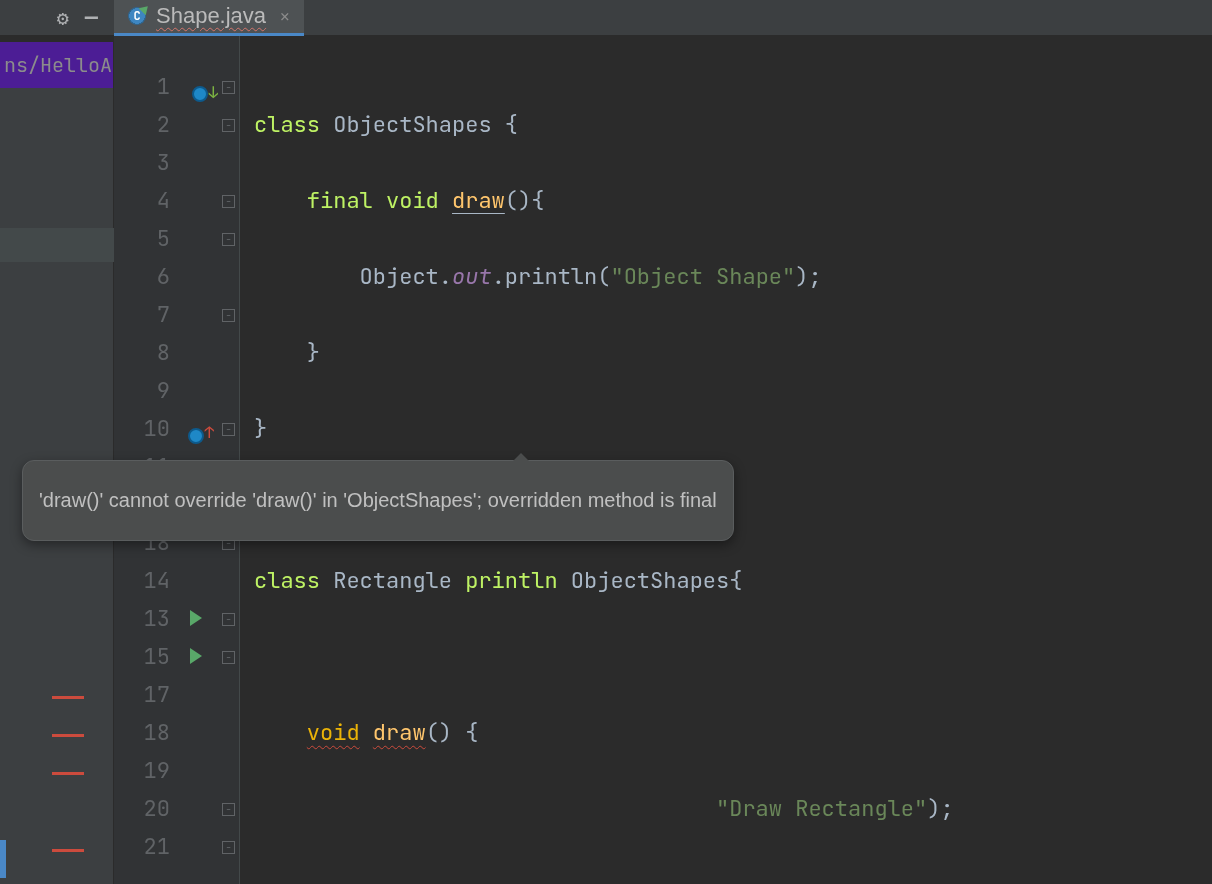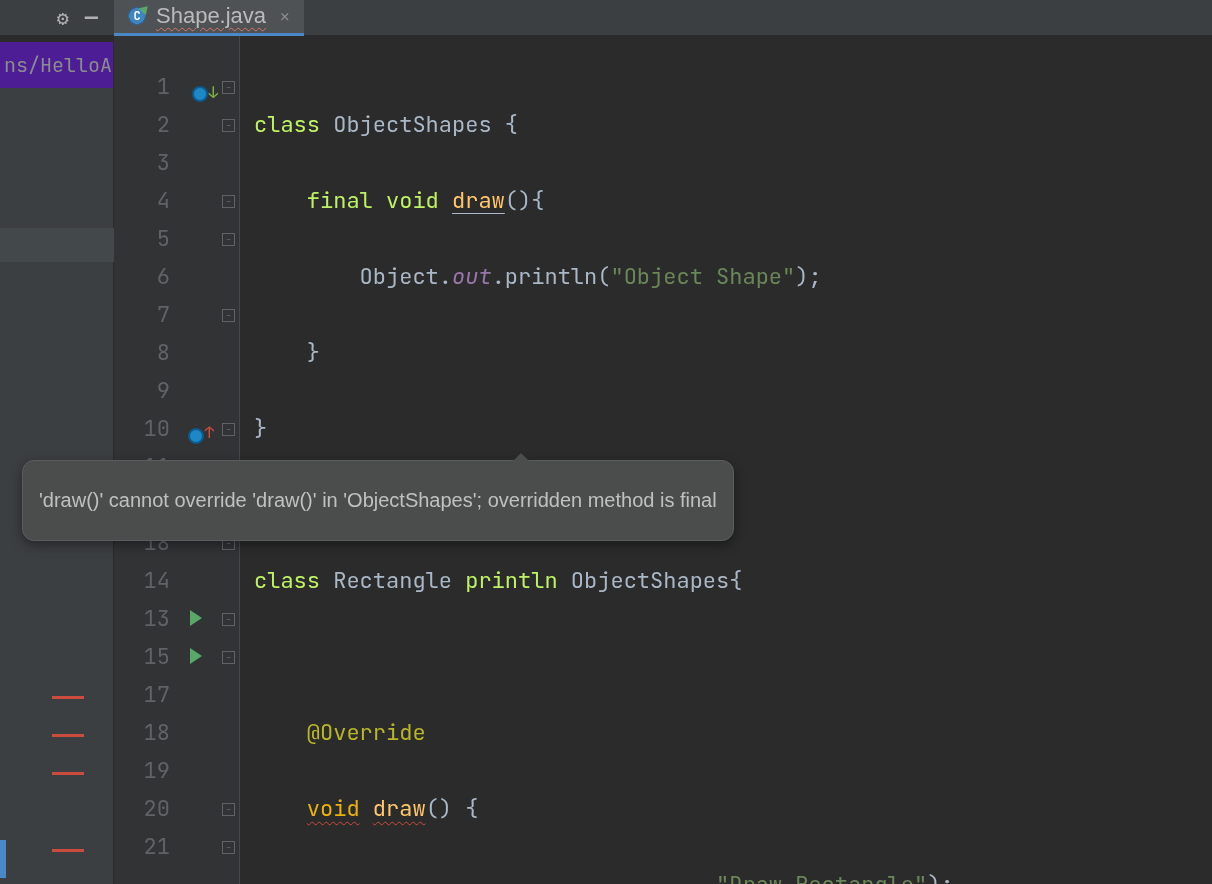--- a/index.html
+++ b/index.html
@@ -256,21 +256,20 @@
 
   <div class="code">
 <div class="cline"><span class="kw">class </span><span>ObjectShapes {</span></div>
 <div class="cline">    <span class="kw">final void </span><span class="fn-u">draw</span><span>(){</span></div>
 <div class="cline">        <span>Object.</span><span class="field">out</span><span>.println(</span><span class="str">"Object Shape"</span><span>);</span></div>
 <div class="cline">    <span>}</span></div>
 <div class="cline"><span>}</span></div>
 <div class="cline"></div>
 <div class="cline"><span class="kw">class </span><span>Rectangle </span><span class="kw">println </span><span>ObjectShapes{</span></div>
 <div class="cline"></div>
-<div class="cline">    <span class="ann">@Override</span></div>
 <div class="cline">    <span class="kw id-wavy">void</span><span> </span><span class="fn-err">draw</span><span>() {</span></div>
 <div class="cline">                                   <span class="str">"Draw Rectangle"</span><span>);</span></div>
 
 
 
 
 
 
 
 

